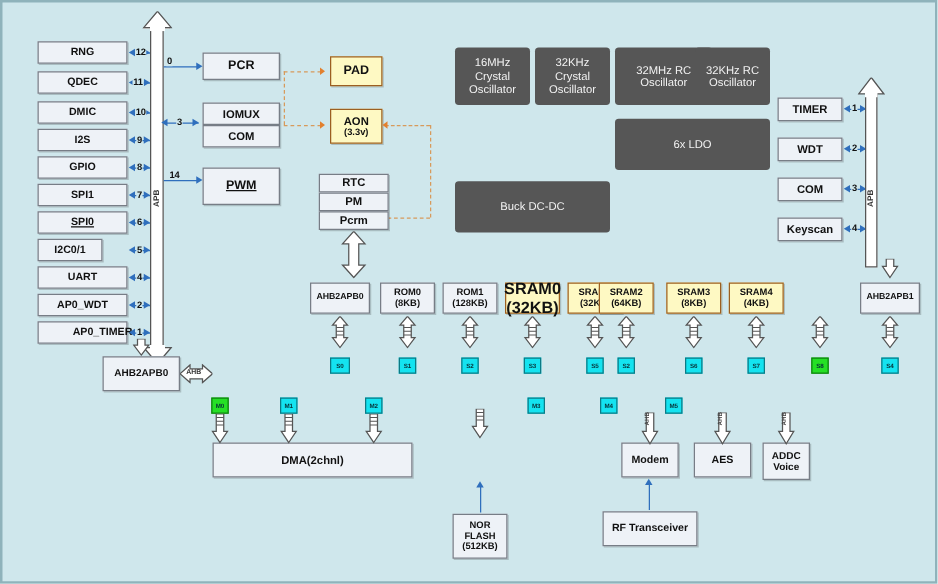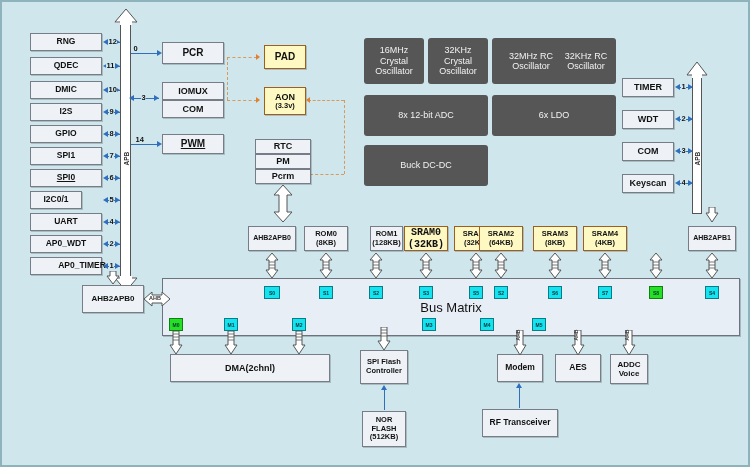--- a/index.html
+++ b/index.html
@@ -183,21 +183,21 @@
   <div class="arrow-r" style="left:155px;top:47.5px;"></div>
   <div class="lbl-num" style="left:131px;top:43px;">0</div>
 
   <div class="box" style="left:160px;top:80px;width:62px;height:18px;font-size:9px;">IOMUX</div>
   <div class="box" style="left:160px;top:98px;width:62px;height:18px;font-size:9px;">COM</div>
   <div class="hline" style="left:129px;top:96px;width:28px;"></div>
   <div class="arrow-l" style="left:127px;top:92.5px;"></div>
   <div class="arrow-r" style="left:152px;top:92.5px;"></div>
   <div class="lbl-num" style="left:139px;top:92px;">3</div>
 
-  <div class="box" style="left:160px;top:132px;width:62px;height:20px;font-size:10px;text-decoration:underline;">PWM</div>
+  <div class="box" style="left:160px;top:132px;width:62px;height:30px;font-size:10px;text-decoration:underline;">PWM</div>
   <div class="hline" style="left:129px;top:142px;width:28px;"></div>
   <div class="arrow-r" style="left:155px;top:138.5px;"></div>
   <div class="lbl-num" style="left:133px;top:134px;">14</div>
 
   <div class="box orange" style="left:262px;top:43px;width:42px;height:24px;font-size:10px;">PAD</div>
   <div class="box orange stack" style="left:262px;top:85px;width:42px;height:28px;font-size:9px;">
     <span>AON</span>
     <span style="font-size:7.5px;">(3.3v)</span>
   </div>
   <div class="dline-h" style="left:225px;top:55px;width:30px;"></div>
@@ -230,21 +230,20 @@
     <span>Oscillator</span>
   </div>
   <div class="box gray stack" style="left:490px;top:36px;width:78px;height:46px;">
     <span>32MHz RC</span>
     <span>Oscillator</span>
   </div>
   <div class="box gray stack" style="left:554px;top:36px;width:60px;height:46px;">
     <span>32KHz RC</span>
     <span>Oscillator</span>
   </div>
-  <div class="box gray" style="left:362px;top:93px;width:124px;height:41px;">8x 12-bit ADC</div>
   <div class="box gray" style="left:490px;top:93px;width:124px;height:41px;">6x LDO</div>
   <div class="box gray" style="left:362px;top:143px;width:124px;height:41px;">Buck DC-DC</div>
 
   <div class="box" style="left:620px;top:76px;width:52px;height:19px;font-size:9px;">TIMER</div>
   <div class="box" style="left:620px;top:108px;width:52px;height:19px;font-size:9px;">WDT</div>
   <div class="box" style="left:620px;top:140px;width:52px;height:19px;font-size:9px;">COM</div>
   <div class="box" style="left:620px;top:172px;width:52px;height:19px;font-size:9px;">Keyscan</div>
 
   <div class="hline" style="left:676px;top:85px;width:14px;"></div>
   <div class="arrow-l" style="left:673px;top:81.5px;"></div>
@@ -271,25 +270,25 @@
     <polygon points="11,0 21,13 1,13" fill="#ffffff" stroke="#555" stroke-width="1"></polygon>
     <rect x="6" y="12" width="10" height="4" fill="#ffffff" stroke="none"></rect>
   </svg>
   <div class="mainbus-label" style="left:683px;top:148px;width:24px;">APB</div>
 
   <div class="box" style="left:246px;top:224px;width:48px;height:25px;font-size:7px;">AHB2APB0</div>
   <div class="box stack" style="left:302px;top:224px;width:44px;height:25px;font-size:7.5px;">
     <span>ROM0</span>
     <span>(8KB)</span>
   </div>
-  <div class="box stack" style="left:352px;top:224px;width:33px;height:25px;font-size:7.5px;margin-left:16px;">
+  <div class="box stack" style="left:352px;top:224px;width:44px;height:25px;font-size:7.5px;">
     <span>ROM1</span>
     <span>(128KB)</span>
   </div>
-  <div class="box orange stack" style="left:402px;top:224px;width:44px;height:25px;font-size:10px;font-family:Liberation Mono, monospace;">
+  <div class="box orange stack" style="left:402px;top:224px;width:44px;height:25px;font-size:13px;">
     <span>SRAM0</span>
     <span>(32KB)</span>
   </div>
   <div class="box orange stack" style="left:452px;top:224px;width:44px;height:25px;font-size:7.5px;">
     <span>SRAM1</span>
     <span>(32KB)</span>
   </div>
   <div class="box orange stack" style="left:476px;top:224px;width:44px;height:25px;font-size:7.5px;left:477px;">
     <span>SRAM2</span>
     <span>(64KB)</span>
@@ -361,23 +360,20 @@
   <svg width="16" height="26" style="position:absolute;left:702px;top:251px;">
     <polygon points="8,0 14,7 11,7 11,17 14,17 8,25 2,17 5,17 5,7 2,7" fill="#ffffff" stroke="#555" stroke-width="1"></polygon>
     <line x1="5" y1="9" x2="11" y2="9" stroke="#555" stroke-width="0.8"></line>
     <line x1="5" y1="12" x2="11" y2="12" stroke="#555" stroke-width="0.8"></line>
     <line x1="5" y1="15" x2="11" y2="15" stroke="#555" stroke-width="0.8"></line>
   </svg>
   <svg width="16" height="16" style="position:absolute;left:702px;top:205px;">
     <polygon points="8,15 14,6 11,6 11,0 5,0 5,6 2,6" fill="#ffffff" stroke="#555" stroke-width="1"></polygon>
   </svg>
 
-  <div class="busmatrix" style="left:160px;top:276px;width:578px;height:58px;">
-    <span>Bus Matrix</span>
-  </div>
 
   <div class="port" style="left:262px;top:284px;width:16px;height:13px;">S0</div>
   <div class="port" style="left:317px;top:284px;width:14px;height:13px;">S1</div>
   <div class="port" style="left:367px;top:284px;width:14px;height:13px;">S2</div>
   <div class="port" style="left:417px;top:284px;width:14px;height:13px;">S3</div>
   <div class="port" style="left:467px;top:284px;width:14px;height:13px;">S5</div>
   <div class="port" style="left:492px;top:284px;width:14px;height:13px;">S2</div>
   <div class="port" style="left:546px;top:284px;width:14px;height:13px;">S6</div>
   <div class="port" style="left:596px;top:284px;width:14px;height:13px;">S7</div>
   <div class="port green" style="left:647px;top:284px;width:14px;height:13px;">S8</div>
@@ -393,24 +389,20 @@
   <div class="box" style="left:80px;top:283px;width:62px;height:28px;font-size:8px;">AHB2APB0</div>
   <svg width="14" height="14" style="position:absolute;left:104px;top:269px;">
     <polygon points="7,13 13,5 10,5 10,0 4,0 4,5 1,5" fill="#ffffff" stroke="#555" stroke-width="1"></polygon>
   </svg>
   <svg width="26" height="16" style="position:absolute;left:142px;top:289px;">
     <polygon points="0,8 8,1 8,4 18,4 18,1 26,8 18,15 18,12 8,12 8,15" fill="#ffffff" stroke="#555" stroke-width="1"></polygon>
   </svg>
   <div style="position:absolute;left:147px;top:293px;font-size:5.5px;font-weight:bold;color:#333;">AHB</div>
 
   <div class="box" style="left:168px;top:352px;width:160px;height:28px;font-size:9px;">DMA(2chnl)</div>
-  <div class="box stack" style="left:358px;top:348px;width:48px;height:34px;font-size:7.5px;">
-    <span>SPI Flash</span>
-    <span>Controller</span>
-  </div>
   <div class="box" style="left:495px;top:352px;width:46px;height:28px;font-size:8.5px;">Modem</div>
   <div class="box" style="left:553px;top:352px;width:46px;height:28px;font-size:8.5px;">AES</div>
   <div class="box stack" style="left:608px;top:352px;width:38px;height:30px;font-size:8px;">
     <span>ADDC</span>
     <span>Voice</span>
   </div>
 
   <svg width="16" height="24" style="position:absolute;left:166px;top:329px;">
     <polygon points="8,23 14,14 11,14 11,0 5,0 5,14 2,14" fill="#ffffff" stroke="#555" stroke-width="1"></polygon>
     <line x1="5" y1="3" x2="11" y2="3" stroke="#555" stroke-width="0.8"></line>

